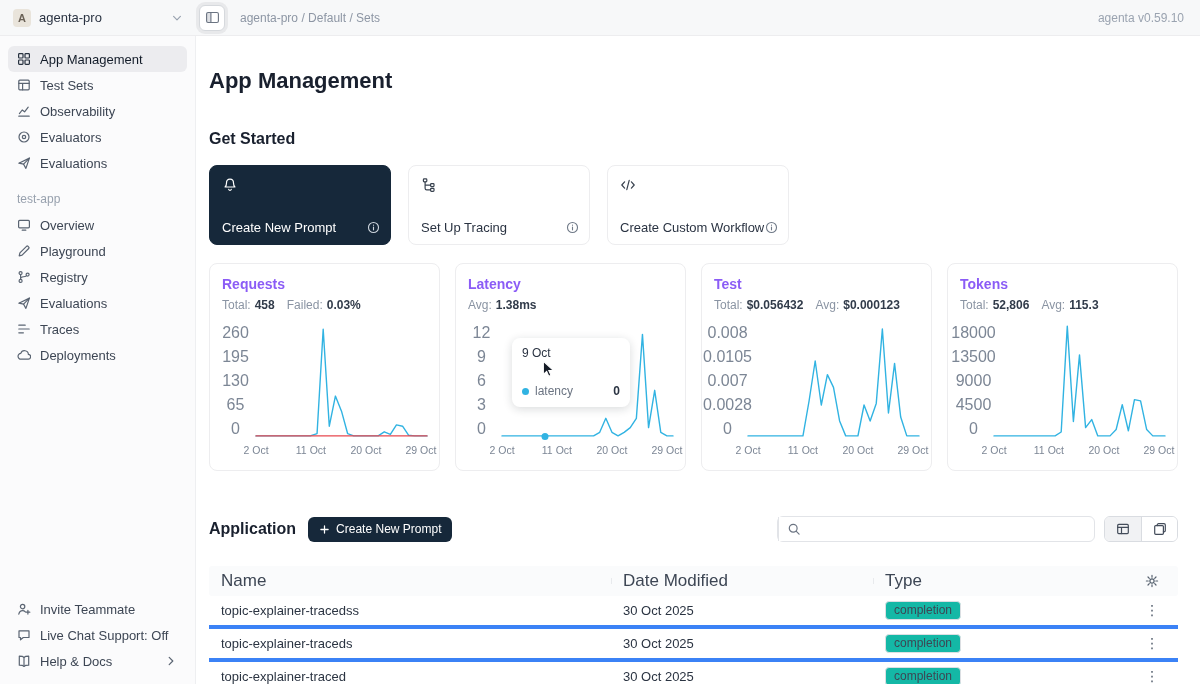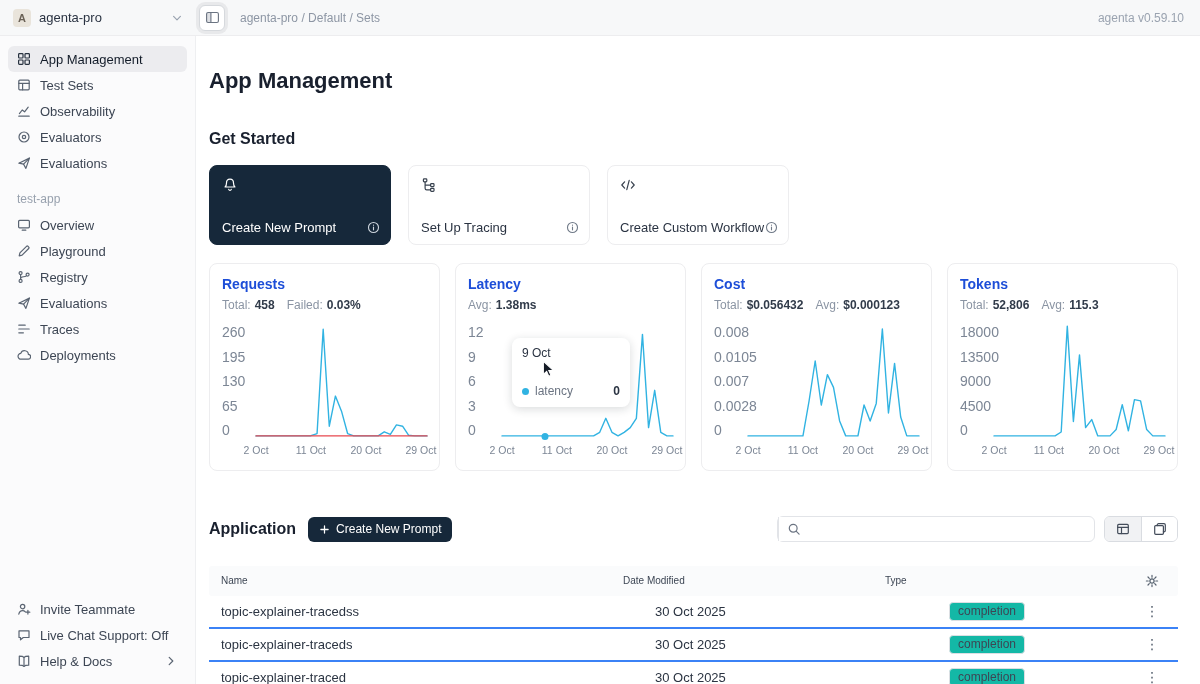--- a/index.html
+++ b/index.html
@@ -55,28 +55,28 @@
   .gs-info svg{width:13px;height:13px;}
   .gs-card.dark{background:#16283a;border-color:#16283a;}
   .gs-card.dark .gs-label{color:#fff;}
   .gs-card.dark .topicon{color:#fff;}
   .gs-card.dark .gs-info{color:#cdd5dd;}
 
   
   .stats-row{display:flex;gap:15px;margin-top:18px;}
   .stat-card{flex:1;height:208px;border:1px solid #ededef;border-radius:8px;background:#fff;
              padding:12px 12px 8px;position:relative;}
-  .stat-title{font-size:14px;font-weight:700;color:#1d4ed8;}
+  .stat-title{font-size:14px;font-weight:700;color:#8b5cf6;}
   .stat-stats{display:flex;gap:12px;margin-top:6px;font-size:12px;}
   .pair{display:flex;gap:4px;}
   .s-label{color:#8a94a3;}
   .s-val{color:#313b4a;font-weight:600;}
   .chart{display:flex;margin-top:13px;height:112px;}
   .yaxis{width:34px;display:flex;flex-direction:column;justify-content:space-between;
-         align-items:flex-start;padding-right:7px;font-size:14px;color:#7c8695;line-height:1;}
+         align-items:center;padding-right:7px;font-size:16px;color:#7c8695;line-height:1;}
   .plot{flex:1;position:relative;}
   .plot svg.chart-svg{position:absolute;inset:0;width:100%;height:100%;overflow:visible;}
   .xaxis{height:14px;margin-left:34px;position:relative;font-size:10.5px;color:#7c8695;margin-top:7px;}
   .xaxis span{position:absolute;transform:translateX(-50%);white-space:nowrap;}
   .marker-dot{position:absolute;width:7px;height:7px;border-radius:50%;background:#31b3e2;
               bottom:-3px;transform:translateX(-50%);}
   .tooltip{position:absolute;left:56px;top:74px;width:118px;background:#fff;border-radius:8px;
            box-shadow:0 2px 10px rgba(20,30,40,.16);padding:8px 10px 9px;z-index:6;}
   .tt-date{font-size:12px;color:#2a3342;}
   .tt-row{display:flex;align-items:center;gap:6px;margin-top:24px;font-size:12px;}
@@ -103,26 +103,26 @@
   .view-toggle{display:flex;margin-left:9px;border:1px solid #d9dce1;border-radius:6px;
                overflow:hidden;height:26px;}
   .vt-btn{width:36px;display:flex;align-items:center;justify-content:center;background:#fff;
           border:none;color:#434c5a;cursor:pointer;padding:0;}
   .vt-btn + .vt-btn{border-left:1px solid #d9dce1;}
   .vt-btn.active{background:#f1f2f4;}
 
   
   .table{margin-top:14px;}
   .thead{display:grid;grid-template-columns:402px 262px 1fr 52px;height:30px;background:#fafbfc;
-         align-items:center;font-size:10px;color:#3d4654;border-radius:3px;margin-top:10px;}
+         align-items:center;font-size:17px;color:#3d4654;border-radius:3px;margin-top:10px;}
   .th{padding:0 12px;position:relative;}
   .th + .th::before{content:"";position:absolute;left:0;top:7px;bottom:7px;width:1px;background:#e8eaed;}
   .th-gear{display:flex;justify-content:center;color:#55606e;cursor:pointer;}
   .trow{display:grid;grid-template-columns:402px 262px 1fr 52px;height:33px;align-items:center;
-        font-size:13px;color:#2b3442;border-bottom:2px solid #3b82f6;cursor:pointer;gap:32px;}
+        font-size:13px;color:#2b3442;border-bottom:4px solid #3b82f6;cursor:pointer;}
   .td{padding:0 12px;white-space:nowrap;overflow:hidden;text-overflow:ellipsis;}
   .badge{display:inline-block;border:1px solid #dcdfe3;background:#14b8a6;border-radius:4px;
          padding:1px 8px 2px;font-size:12px;color:#3d4654;}
   .td.act{display:flex;justify-content:center;padding:0;}
   .dots-glyph{font-size:14px;color:#55606e;line-height:1;}
 </style>
 </head>
 <body>
 
 <header class="topbar">
@@ -408,21 +408,21 @@
             <span class="tt-dot"></span>
             <span class="tt-series">latency</span>
             <span class="tt-val">0</span>
           </div>
         </div>
         <svg class="cursor" viewBox="0 0 14 20">
           <path d="M1.5 1.2L1.5 15.2L5 11.9L7.3 17.2L9.6 16.2L7.3 11L12.2 11Z" fill="#151b26" stroke="#fff" stroke-width="1.1"></path>
         </svg>
       </div>
       <div class="stat-card">
-        <div class="stat-title">Cost</div>
+        <div class="stat-title">Test</div>
         <div class="stat-stats">
           <span class="pair">
             <span class="s-label">Total:</span>
             <span class="s-val">$0.056432</span>
           </span>
           <span class="pair">
             <span class="s-label">Avg:</span>
             <span class="s-val">$0.000123</span>
           </span>
         </div>

